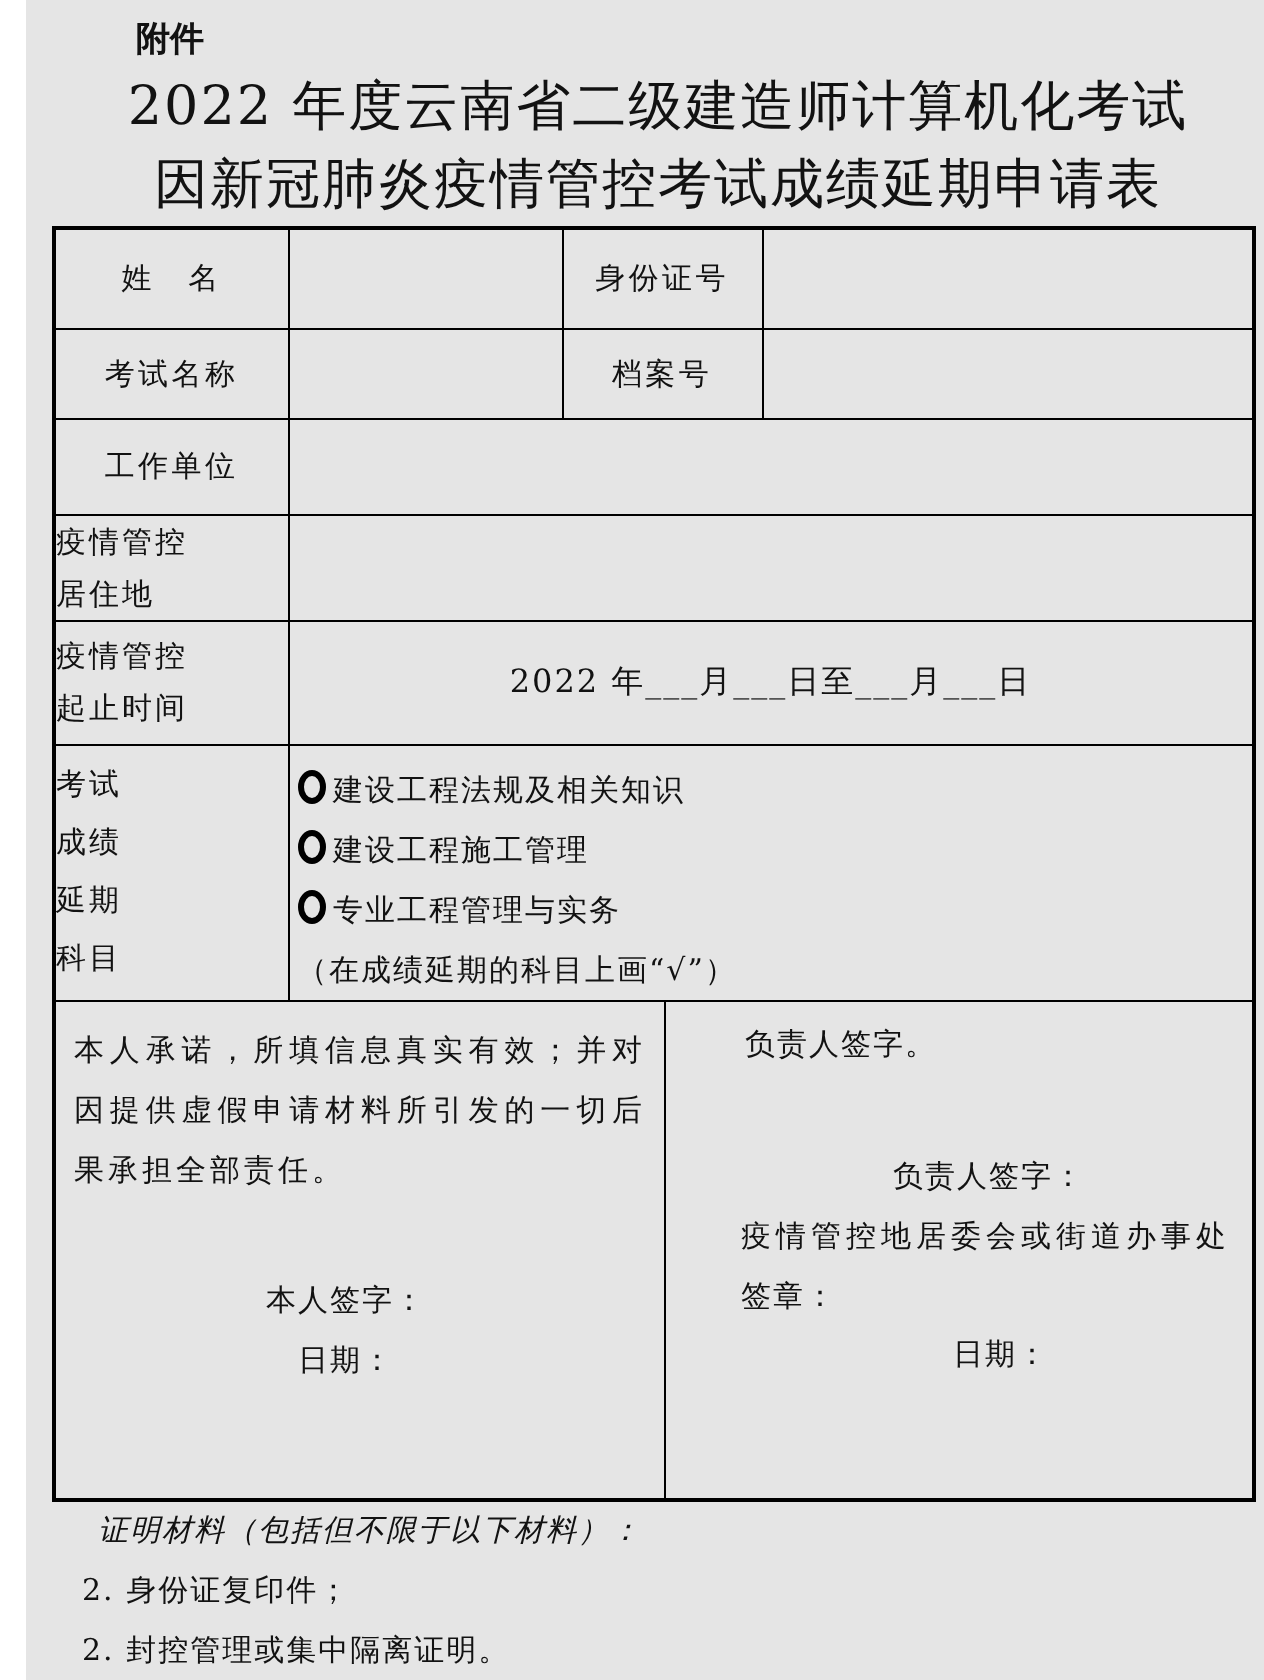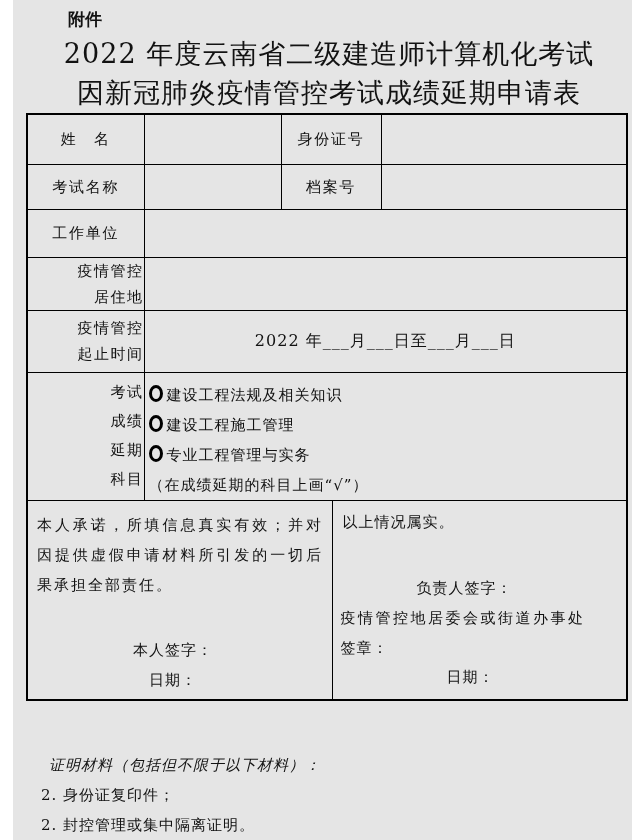--- a/index.html
+++ b/index.html
@@ -10,34 +10,34 @@
     font-family:"Liberation Sans","DejaVu Sans",sans-serif;}
 
   .title{position:absolute;left:0;top:34px;width:632px;text-align:center;
     font-size:27px;font-weight:normal;line-height:39px;letter-spacing:1px;margin:0;}
 
   table.form-table{position:absolute;left:13px;top:113px;width:600px;
     border-collapse:collapse;table-layout:fixed;border:2.5px solid #000;padding-left:48px;}
   td{border:1.5px solid #000;font-size:15px;padding:0;vertical-align:middle;}
 
   .lbl{text-align:center;letter-spacing:1.7px;line-height:24px;}
-  .lbl2{text-align:right;letter-spacing:1.5px;line-height:26px;}
+  .lbl2{text-align:left;letter-spacing:1.5px;line-height:26px;}
   .r1{height:50px;} .r2{height:45px;} .r3{height:50px;} .r4{height:48px;}
   .r5{height:50px;} .r6{height:62px;} .r7{height:127px;} .r8{height:198px;}
 
   .period-value{text-align:center;font-size:16px;letter-spacing:1px;}
 
   .subjects-label{line-height:29px;}
   .subjects-cell{vertical-align:top;padding:7px 4px 0 4px;line-height:30px;letter-spacing:1px;}
   .bullet{display:inline-block;width:8px;height:11px;border:3.2px solid #000;
     border-radius:50%;margin-right:4px;vertical-align:-2px;}
   .subject-note{letter-spacing:1px;}
 
   .bottom-cell{padding:0;vertical-align:top;}
-  .bottom-wrap{display:flex;width:100%;height:198px;}
+  .bottom-wrap{display:flex;width:100%;height:248px;gap:30px;}
   .decl{position:relative;width:303.5px;border-right:1.5px solid #000;height:100%;}
   .conf{position:relative;flex:1;height:100%;}
   .decl-text{position:absolute;left:9px;top:9px;width:286px;margin:0;
     line-height:30px;letter-spacing:2px;text-align:justify;}
   .decl-sign{position:absolute;left:105px;top:140px;letter-spacing:1px;}
   .decl-date{position:absolute;left:121px;top:170px;letter-spacing:1px;}
   .conf-text{position:absolute;left:10px;top:12px;margin:0;letter-spacing:1px;}
   .conf-resp{position:absolute;left:84px;top:78px;letter-spacing:1px;}
   .conf-org{position:absolute;left:8px;top:108px;letter-spacing:2.5px;}
   .conf-seal{position:absolute;left:8px;top:138px;letter-spacing:1px;}
@@ -119,21 +119,21 @@
     </tr>
     <tr class="r8">
       <td colspan="4" class="bottom-cell">
         <div class="bottom-wrap">
           <div class="decl">
             <p class="decl-text">本人承诺，所填信息真实有效；并对因提供虚假申请材料所引发的一切后果承担全部责任。</p>
             <div class="decl-sign">本人签字：</div>
             <div class="decl-date">日期：</div>
           </div>
           <div class="conf">
-            <p class="conf-text">以上情况属实。</p>
+            <p class="conf-text">负责人签字。</p>
             <div class="conf-resp">负责人签字：</div>
             <div class="conf-org">疫情管控地居委会或街道办事处</div>
             <div class="conf-seal">签章：</div>
             <div class="conf-date">日期：</div>
           </div>
         </div>
       </td>
     </tr>
   </tbody>
     </table>

